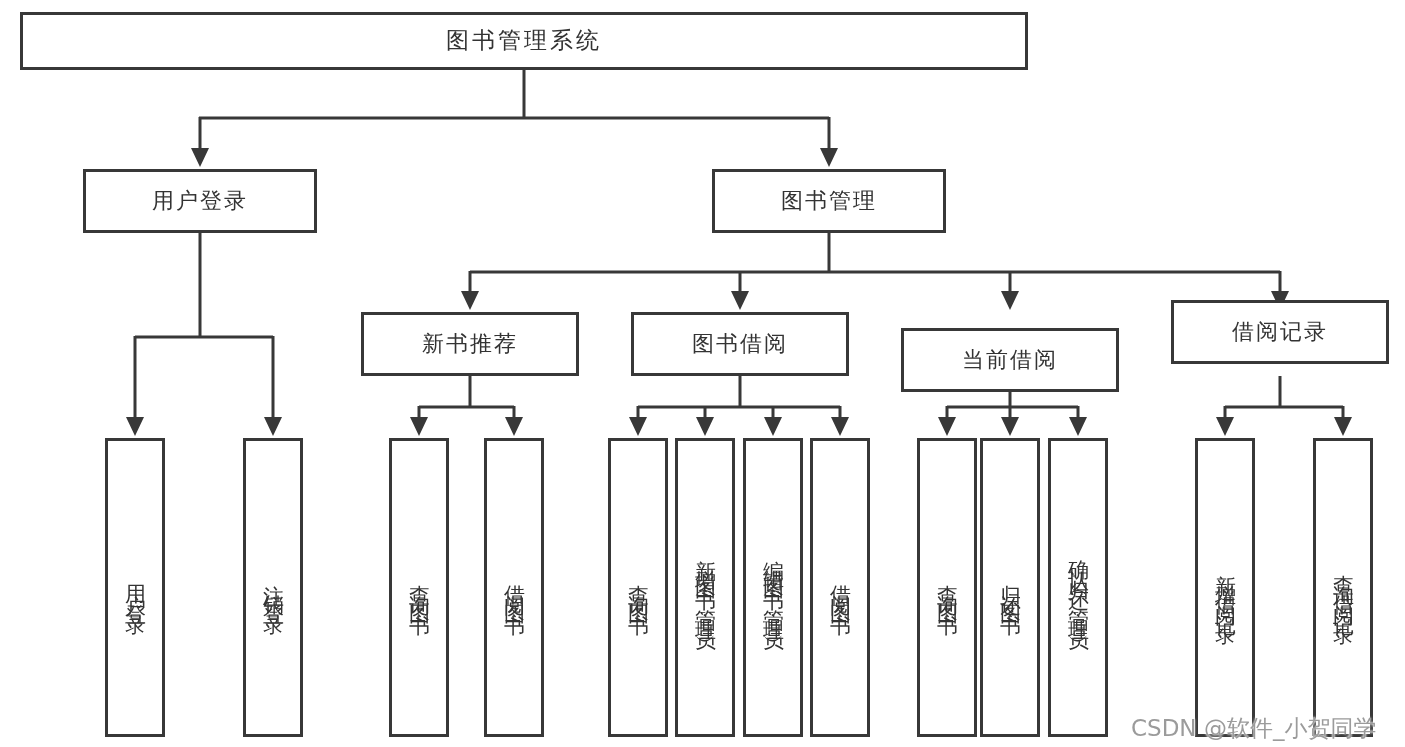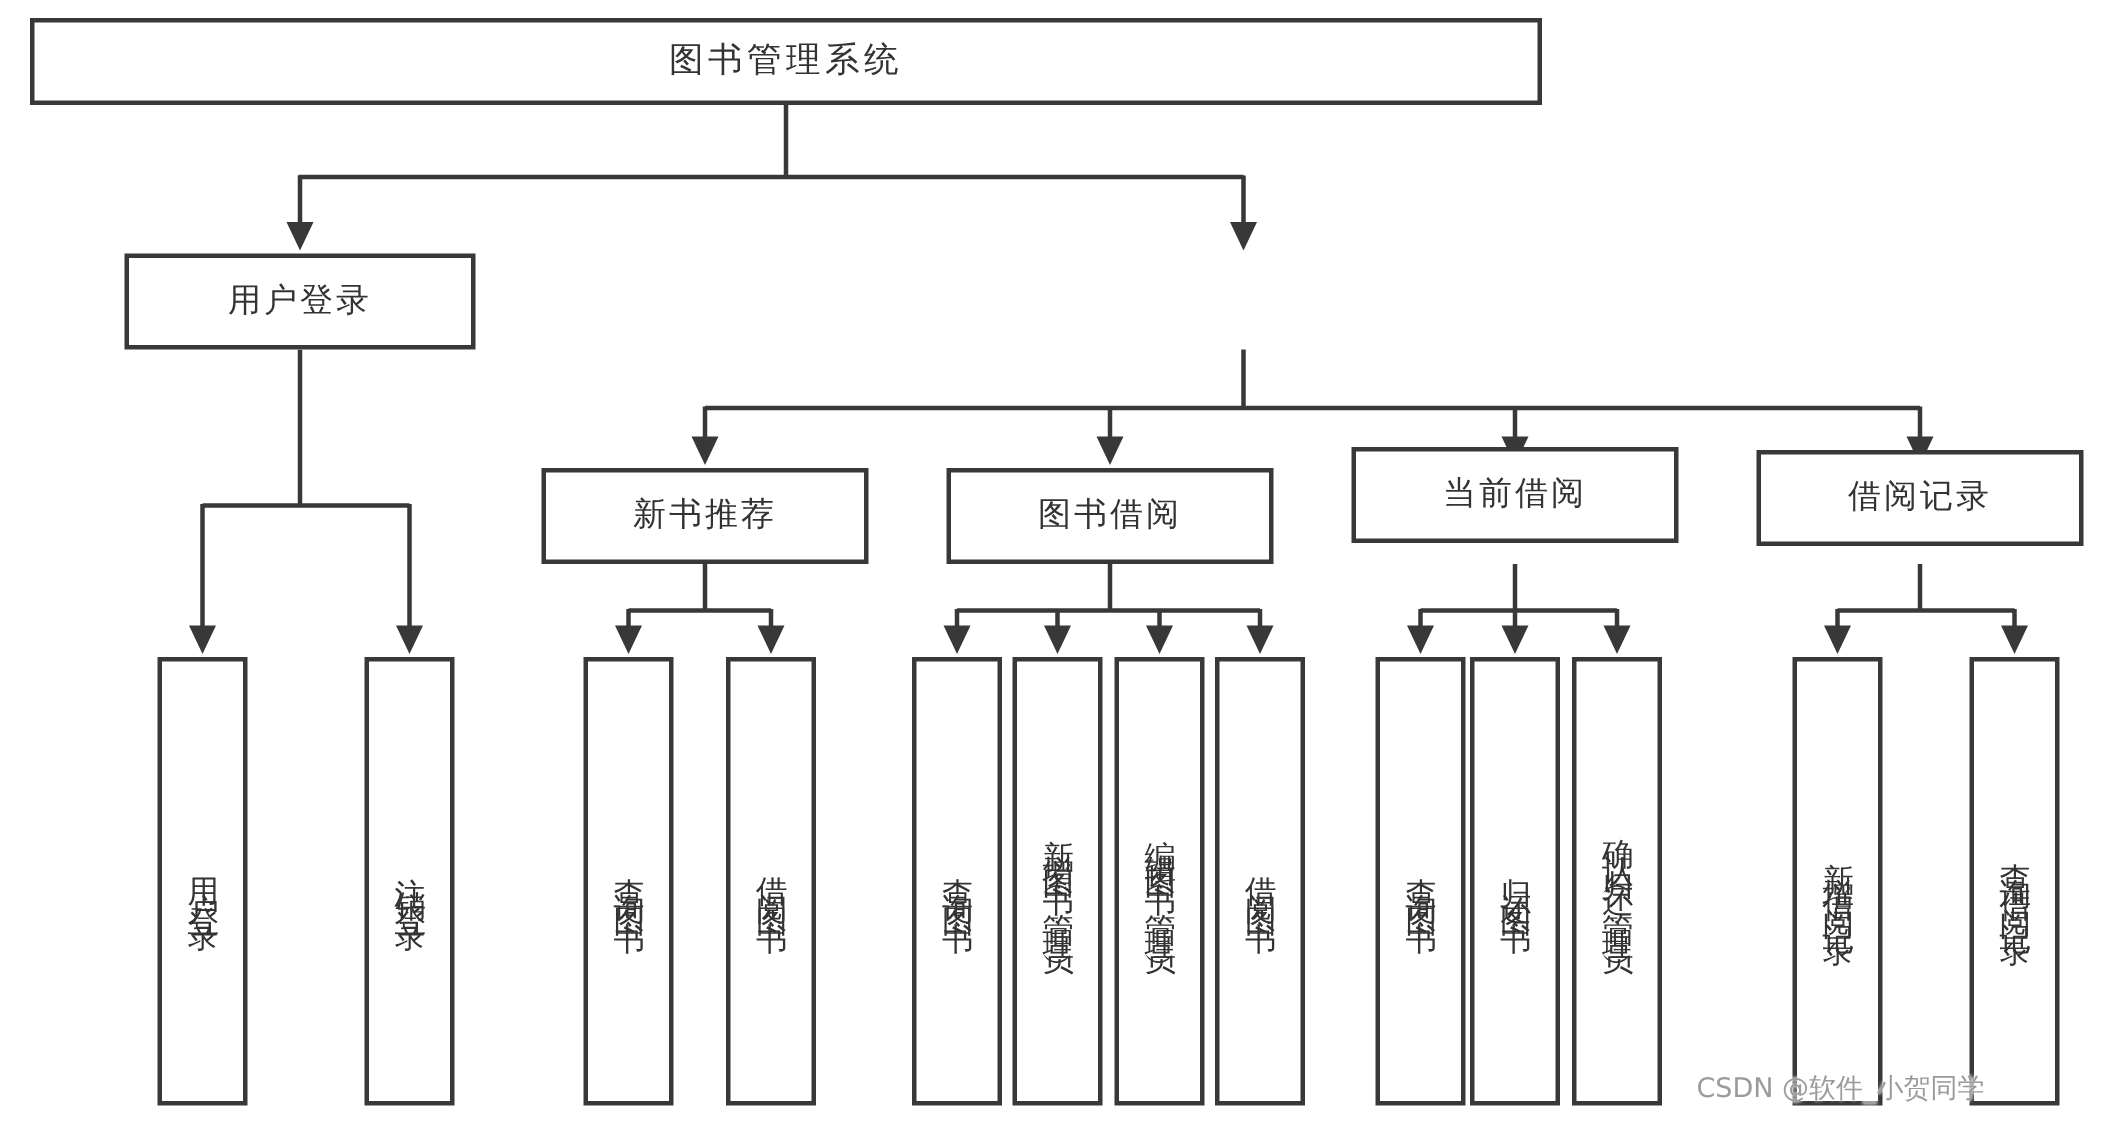--- a/index.html
+++ b/index.html
@@ -52,21 +52,21 @@
     font-size: 21px;
     letter-spacing: 10px;
     line-height: 1;
   }
 
   .watermark {
     position: absolute;
     left: 1131px;
     top: 713px;
     z-index: 3;
-    font-size: 18px;
+    font-size: 23px;
     color: var(--watermark);
     white-space: nowrap;
     text-shadow: 0 0 2px #ffffff, 0 0 3px #ffffff;
   }
 </style>
 </head>
 <body>
 
 <div class="stage">
 
@@ -127,28 +127,31 @@
       M1334 417 L1352 417 L1343 436 Z"></path>
   </svg>
 
   <div class="box root" style="left:20px;top:12px;width:1008px;height:58px">
     <span class="lbl">图书管理系统</span>
   </div>
 
   <div class="box branch" style="left:83px;top:169px;width:234px;height:64px">
     <span class="lbl">用户登录</span>
   </div>
+  <div class="box branch" style="left:712px;top:169px;width:234px;height:64px">
+    <span class="lbl">图书管理</span>
+  </div>
 
   <div class="box mid" style="left:631px;top:312px;width:218px;height:64px">
     <span class="lbl">图书借阅</span>
   </div>
   <div class="box mid" style="left:361px;top:312px;width:218px;height:64px">
     <span class="lbl">新书推荐</span>
   </div>
-  <div class="box mid" style="left:901px;top:298px;width:218px;height:64px">
+  <div class="box mid" style="left:901px;top:328px;width:218px;height:64px">
     <span class="lbl">当前借阅</span>
   </div>
   <div class="box mid" style="left:1171px;top:300px;width:218px;height:64px">
     <span class="lbl">借阅记录</span>
   </div>
 
   <div class="box leaf" style="left:105px;top:438px;width:60px;height:299px">
     <span class="lbl">用户登录</span>
   </div>
   <div class="box leaf" style="left:243px;top:438px;width:60px;height:299px">

